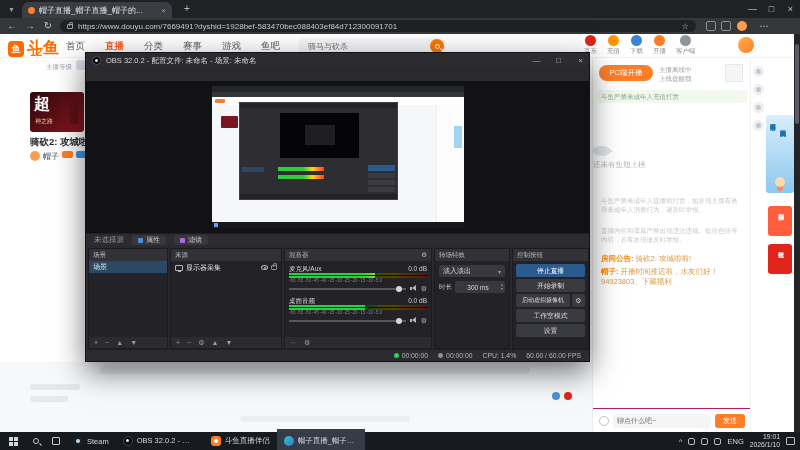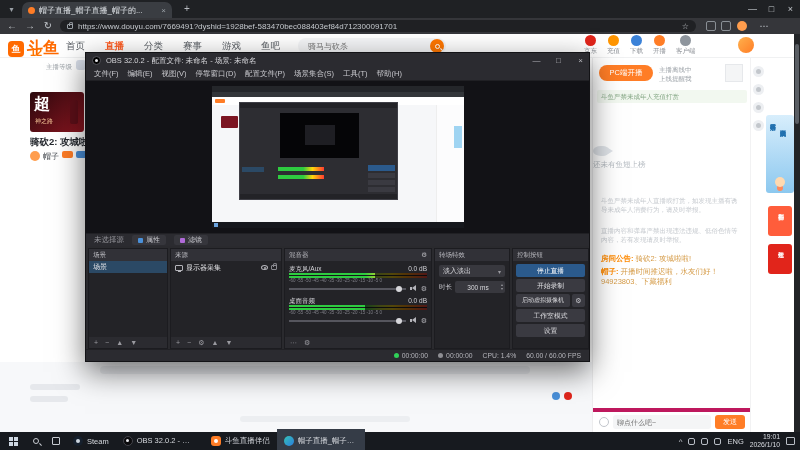--- a/index.html
+++ b/index.html
@@ -82,21 +82,21 @@
   #minor-notice{position:absolute;left:4px;top:32px;width:150px;height:13px;background:#f2f8f0;border-radius:2px;color:#86a886;font-size:6.5px;line-height:13px;padding-left:4px;white-space:nowrap;overflow:hidden}
   #rank-empty{position:absolute;left:0;top:88px;width:158px;display:flex;flex-direction:column;align-items:flex-start}
   .fishic{width:16px;height:10px;background:#dfe3e8;border-radius:50% 40% 40% 50%;position:relative;margin-bottom:4px}
   .fishic::after{content:"";position:absolute;right:-4px;top:2px;border-top:3px solid transparent;border-bottom:3px solid transparent;border-left:5px solid #dfe3e8}
   #rank-empty-text{font-size:7.5px;color:#b4bac0}
   .notice{position:absolute;left:8px;width:142px;font-size:6.5px;line-height:9px;color:#c6cacf}
   #notice1{top:138px}#notice2{top:168px}
   .chat-msg{position:absolute;left:8px;width:142px;font-size:7.5px;line-height:10px;color:#d59a45}
   .chat-msg .u{color:#ff8a00;font-weight:bold}
   #msg1{top:196px}#msg2{top:209px}
-  #chat-bottom{position:absolute;left:0;top:350px;width:158px;height:24px;border-top:4px solid #be185d;display:flex;align-items:center;gap:4px;padding:0 6px}
+  #chat-bottom{position:absolute;left:0;top:350px;width:158px;height:24px;border-top:1px solid #be185d;display:flex;align-items:center;gap:4px;padding:0 6px}
   .emo{width:10px;height:10px;border:1px solid #c2c6cc;border-radius:50%;flex:none}
   #chat-input{flex:1;height:14px;background:#f4f5f6;border:0;border-radius:3px;font-size:7px;padding:0 4px;outline:none;min-width:0;font-family:inherit}
   #send-btn{width:30px;height:14px;background:#ff7d26;border-radius:3px;color:#fff;font-size:7px;text-align:center;line-height:14px;flex:none}
 
   
   #rail{position:absolute;left:750px;top:58px;width:16px;height:374px;background:#fff;border-left:1px solid #f2f2f3}
   .rail-ic{position:absolute;left:2px;width:11px;height:11px;border-radius:50%;background:#edeff2}
   .rail-ic::after{content:"";position:absolute;left:3px;top:3px;width:5px;height:5px;border-radius:50%;background:#c3c7cc}
   #rail1{top:8px}#rail2{top:26px}#rail3{top:44px}#rail4{top:62px}
   #promos{position:absolute;left:766px;top:58px;width:28px;height:374px;background:#fff}
@@ -382,30 +382,20 @@
 <div id="scroll-thumb"></div>
 
 <div id="obs">
   <div id="obs-title">
     <div class="obslogo"></div>
     <div id="obs-title-text">OBS 32.0.2 - 配置文件: 未命名 - 场景: 未命名</div>
     <div class="obs-wc">—</div>
     <div class="obs-wc">□</div>
     <div class="obs-wc">×</div>
   </div>
-  <div id="obs-menu">
-    <div class="obs-menu-item">文件(F)</div>
-    <div class="obs-menu-item">编辑(E)</div>
-    <div class="obs-menu-item">视图(V)</div>
-    <div class="obs-menu-item">停靠窗口(D)</div>
-    <div class="obs-menu-item">配置文件(P)</div>
-    <div class="obs-menu-item">场景集合(S)</div>
-    <div class="obs-menu-item">工具(T)</div>
-    <div class="obs-menu-item">帮助(H)</div>
-  </div>
 
   <div id="obs-preview">
     <div id="obs-canvas">
       <div class="mc" id="mc-tab"></div>
       <div class="mc" id="mc-bar"></div>
       <div class="mc" id="mc-page"></div>
       <div class="mc" id="mc-head"></div>
       <div class="mc" id="mc-logo"></div>
       <div class="mc" id="mc-cover"></div>
       <div class="mc" id="mc-chat"></div>

